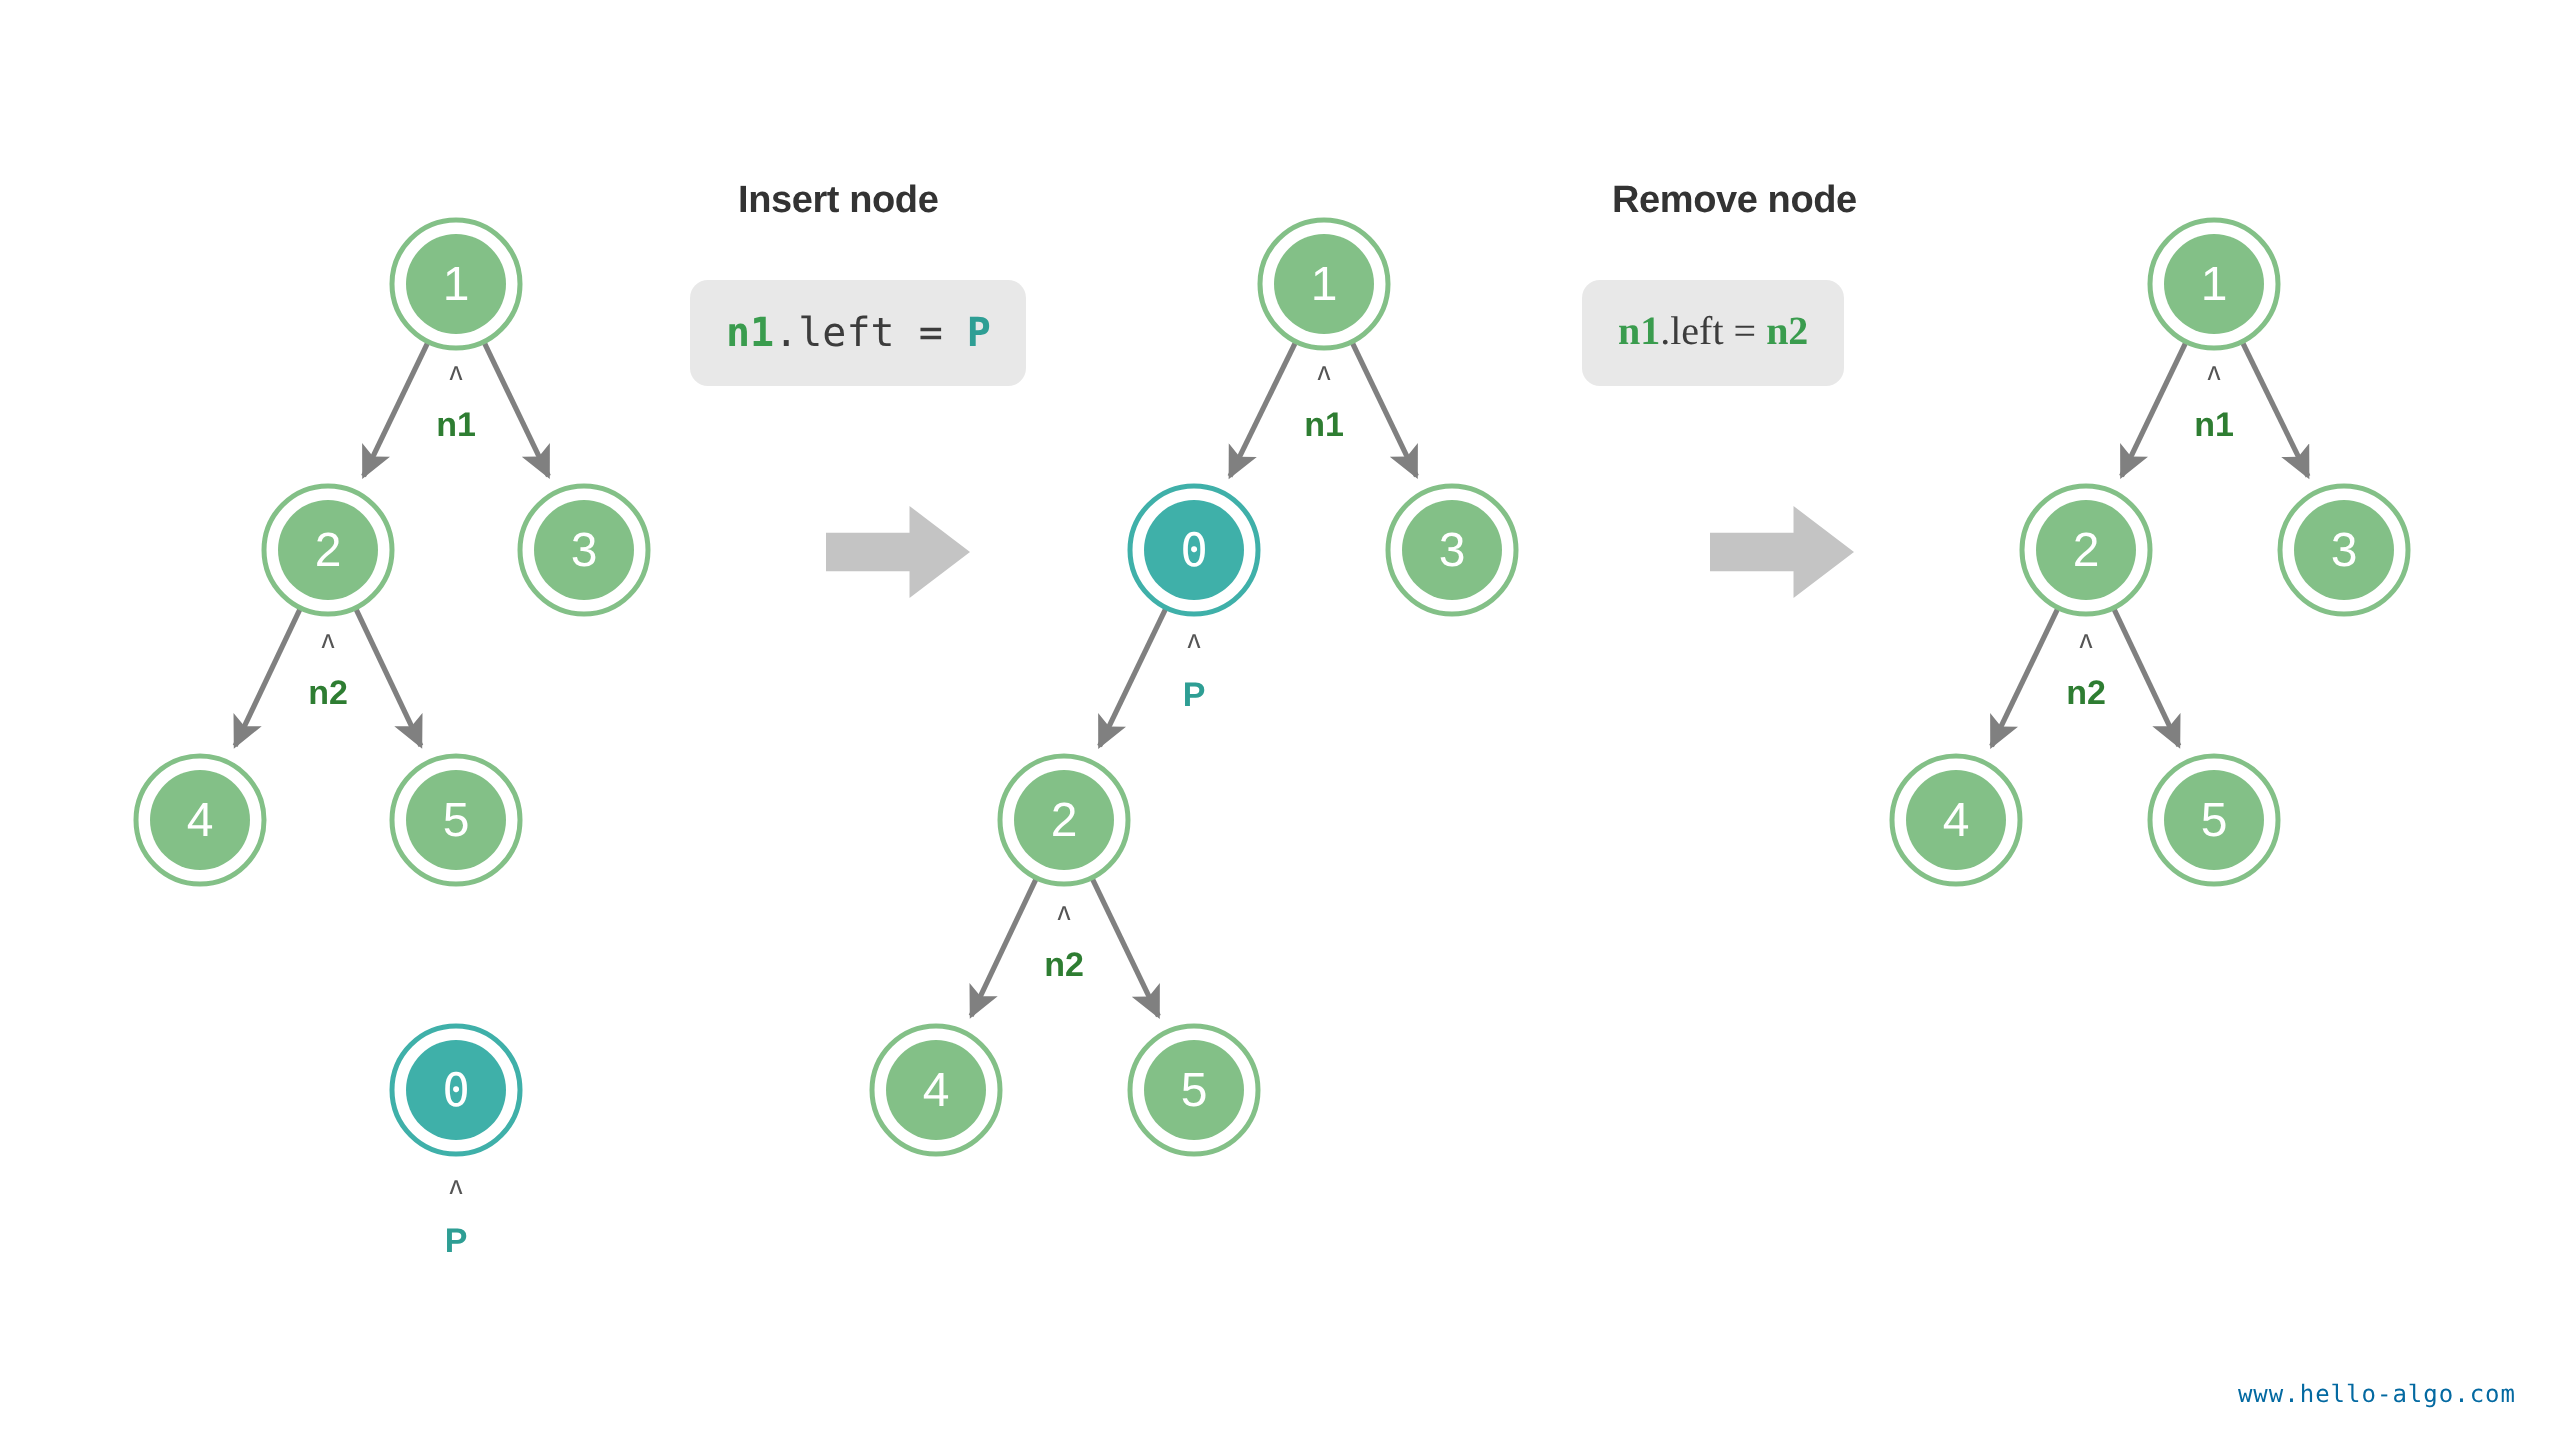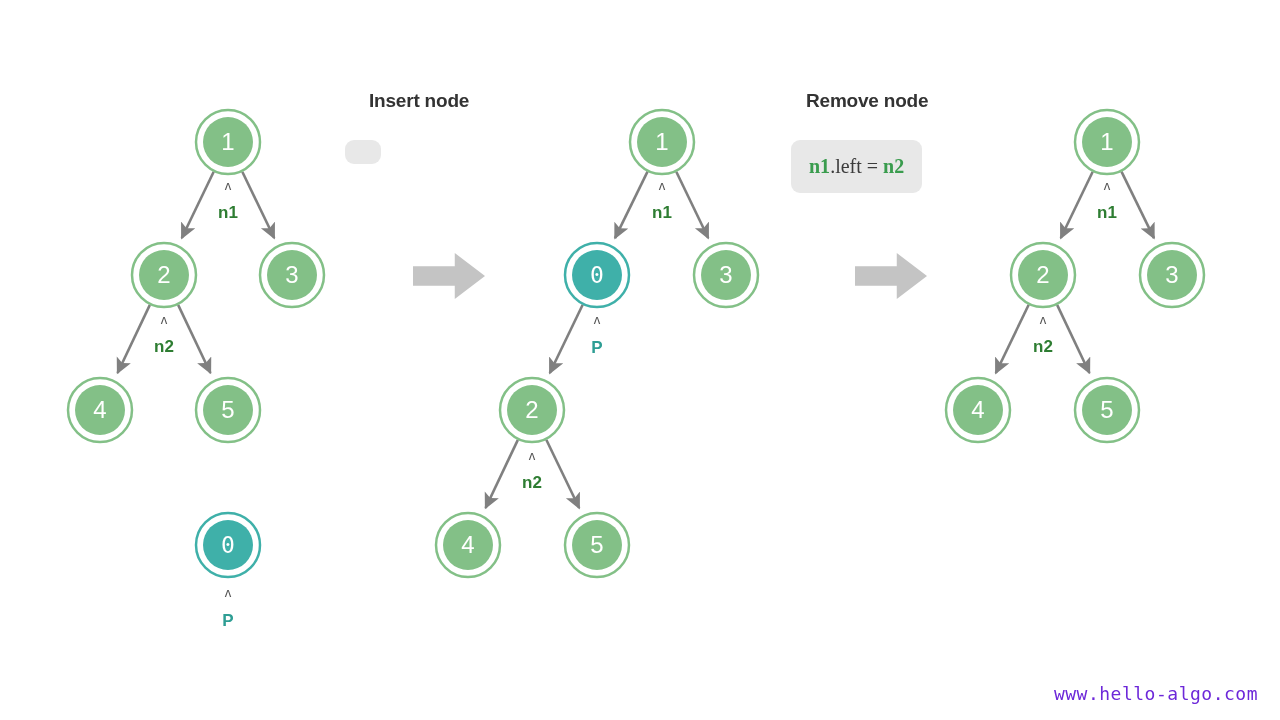--- a/index.html
+++ b/index.html
@@ -43,22 +43,22 @@
   }
   .code-line { display: block; }
   .tok-n { color: #3a9c4e; font-weight: bold; }
   .tok-p { color: #2e9e94; font-weight: bold; }
   .tok-plain { color: #3c3c3c; }
   .watermark {
     position: absolute;
     right: 22px;
     bottom: 16px;
     font-family: "DejaVu Sans Mono", monospace;
-    font-size: 18px;
-    color: #6d28d9;
+    font-size: 12px;
+    color: #0369a1;
     letter-spacing: 0.5px;
   }
   svg.layer {
     position: absolute;
     left: 0;
     top: 0;
     width: 1280px;
     height: 720px;
     pointer-events: none;
   }
@@ -225,20 +225,21 @@
         <text x="1107" y="218" text-anchor="middle" class="reflabel green">n1</text>
         <text x="1043" y="324" text-anchor="middle" class="caret">ʌ</text>
         <text x="1043" y="352" text-anchor="middle" class="reflabel green">n2</text>
       </g>
       <polygon points="413,266.34 454.76,266.34 454.76,253 485,276 454.76,299 454.76,285.66 413,285.66" fill="#c4c4c4"></polygon>
       <polygon points="855,266.34 896.76,266.34 896.76,253 927,276 896.76,299 896.76,285.66 855,285.66" fill="#c4c4c4"></polygon>
     </svg>
   <div id="overlays">
       <div class="panel-title" style="left: 369px; top: 90px;">Insert node</div>
       <div class="code-box" style="left: 345px; top: 140px;">
+        <span class="code-line"><span class="tok-n">n1</span><span class="tok-plain">.left = </span><span class="tok-p">P</span></span>
       </div>
       <div class="panel-title" style="left: 806px; top: 90px;">Remove node</div>
       <div class="code-box" style="left: 791px; top: 140px; font-family: Liberation Serif, serif;">
         <span class="code-line"><span class="tok-n">n1</span><span class="tok-plain">.left = </span><span class="tok-n">n2</span></span>
       </div>
     </div>
   <div class="watermark">www.hello-algo.com</div>
 </div>
 
 </body></html>

